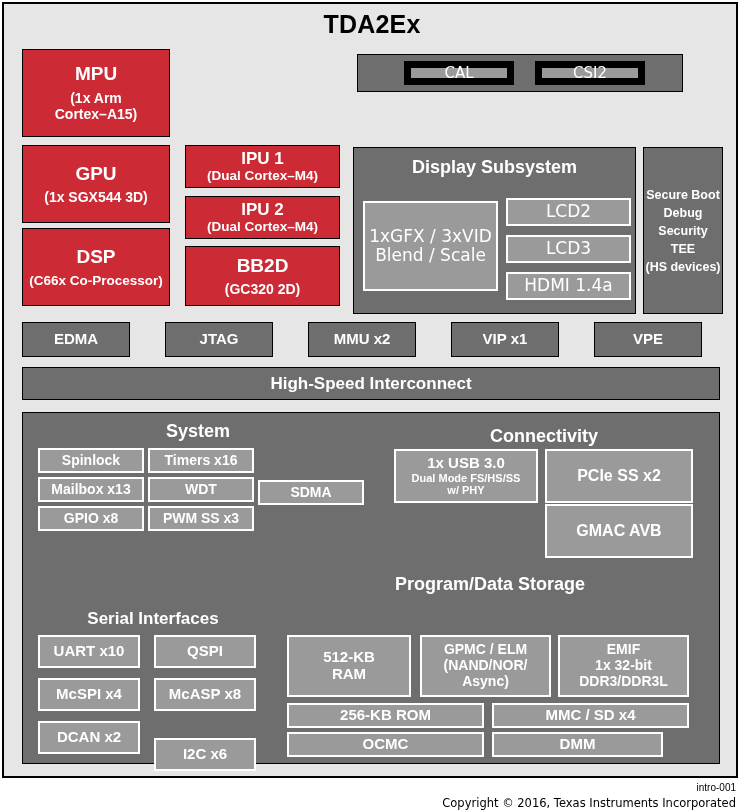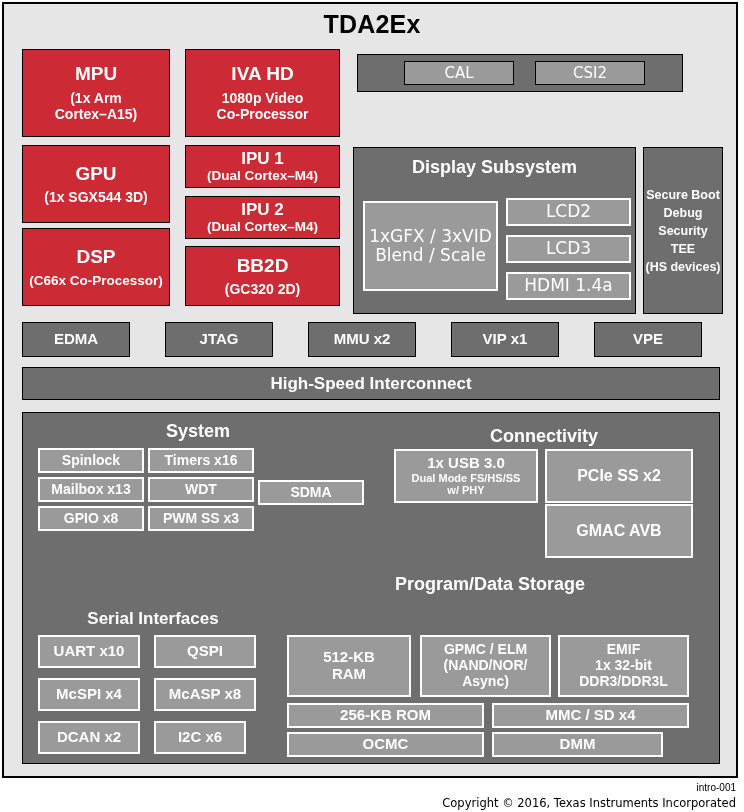--- a/index.html
+++ b/index.html
@@ -15,21 +15,21 @@
   }
   
   .blk{
     position:absolute;box-sizing:border-box;
     display:flex;flex-direction:column;align-items:center;justify-content:center;
     text-align:center;color:#ffffff;line-height:1.12;
   }
   .red{background:#cc2b35;border:1px solid #000;}
   .dark{background:#6e6e6e;border:1px solid #000;}
   .lite{background:#9a9a9a;border:2px solid #ffffff;}
-  .lite1{background:#9a9a9a;border:1px solid #000000;}
+  .lite1{background:#9a9a9a;border:7px solid #000000;}
   .ttl{font-weight:bold;}
   .sub{font-weight:bold;}
   .thin{font-family:"DejaVu Sans",sans-serif;font-weight:normal;}
   
   #page-title{
     position:absolute;left:0;top:6px;width:736px;text-align:center;
     font-size:25px;font-weight:bold;color:#000;letter-spacing:.2px;
   }
   
   #fig-id{
@@ -50,25 +50,20 @@
 <div id="chip-frame">
 
   <div id="page-title">TDA2Ex</div>
 
   <div class="blk red" style="left:18px;top:45px;width:148px;height:88px;">
     <div class="ttl" style="font-size:19px;margin-bottom:7px;">MPU</div>
     <div class="sub" style="font-size:14px;">(1x Arm</div>
     <div class="sub" style="font-size:14px;">Cortex–A15)</div>
   </div>
 
-  <div class="blk red" style="left:181px;top:45px;width:155px;height:88px;">
-    <div class="ttl" style="font-size:19px;margin-bottom:7px;">IVA HD</div>
-    <div class="sub" style="font-size:14px;">1080p Video</div>
-    <div class="sub" style="font-size:14px;">Co-Processor</div>
-  </div>
 
   <div class="blk dark" style="left:353px;top:50px;width:326px;height:38px;">
   </div>
   <div class="blk lite1" style="left:400px;top:57px;width:110px;height:24px;">
     <span class="thin" style="font-size:15px;">CAL</span>
   </div>
   <div class="blk lite1" style="left:531px;top:57px;width:110px;height:24px;">
     <span class="thin" style="font-size:15px;">CSI2</span>
   </div>
 
@@ -196,21 +191,21 @@
   </div>
   <div class="blk lite" style="left:34px;top:674px;width:102px;height:33px;">
     <span class="ttl" style="font-size:15px;">McSPI x4</span>
   </div>
   <div class="blk lite" style="left:150px;top:674px;width:102px;height:33px;">
     <span class="ttl" style="font-size:15px;">McASP x8</span>
   </div>
   <div class="blk lite" style="left:34px;top:717px;width:102px;height:33px;">
     <span class="ttl" style="font-size:15px;">DCAN x2</span>
   </div>
-  <div class="blk lite" style="left:150px;top:717px;width:92px;height:33px;">
+  <div class="blk lite" style="left:150px;top:734px;width:102px;height:33px;">
     <span class="ttl" style="font-size:15px;">I2C x6</span>
   </div>
 
   <div class="blk lite" style="left:283px;top:631px;width:124px;height:62px;">
     <div class="ttl" style="font-size:15px;">512-KB</div>
     <div class="ttl" style="font-size:15px;">RAM</div>
   </div>
   <div class="blk lite" style="left:416px;top:631px;width:131px;height:62px;">
     <div class="ttl" style="font-size:14px;">GPMC / ELM</div>
     <div class="ttl" style="font-size:14px;">(NAND/NOR/</div>

